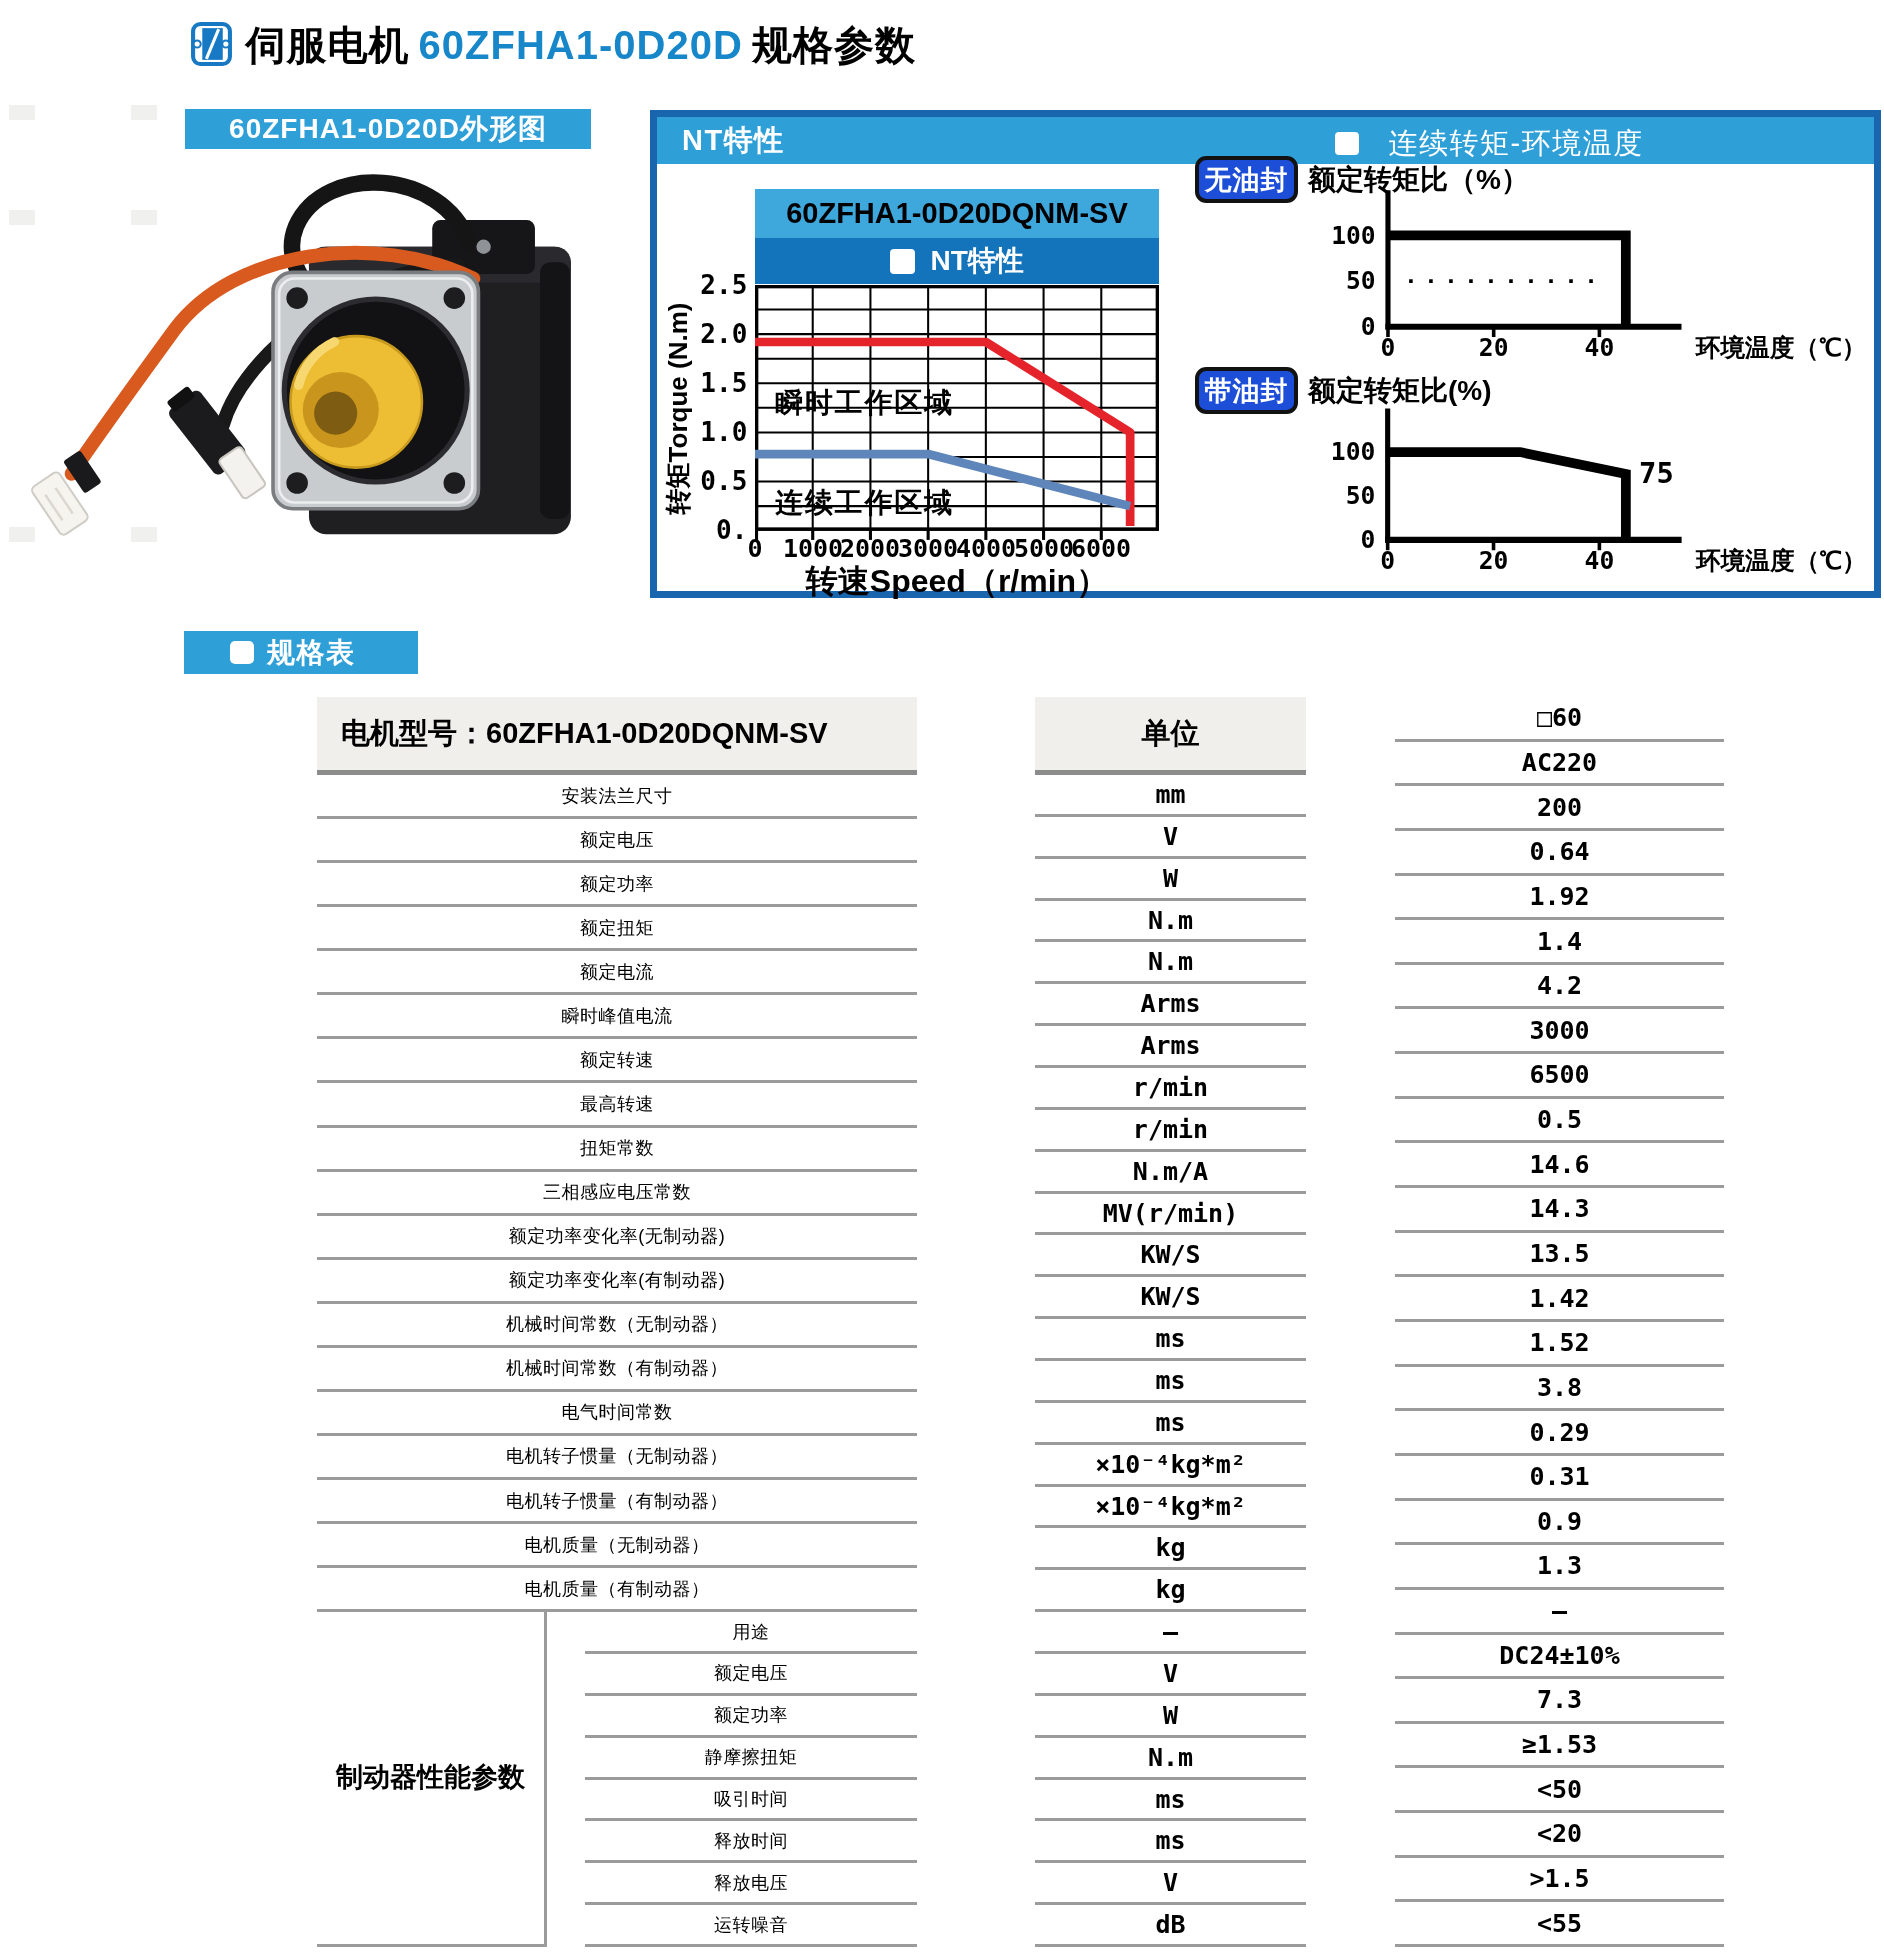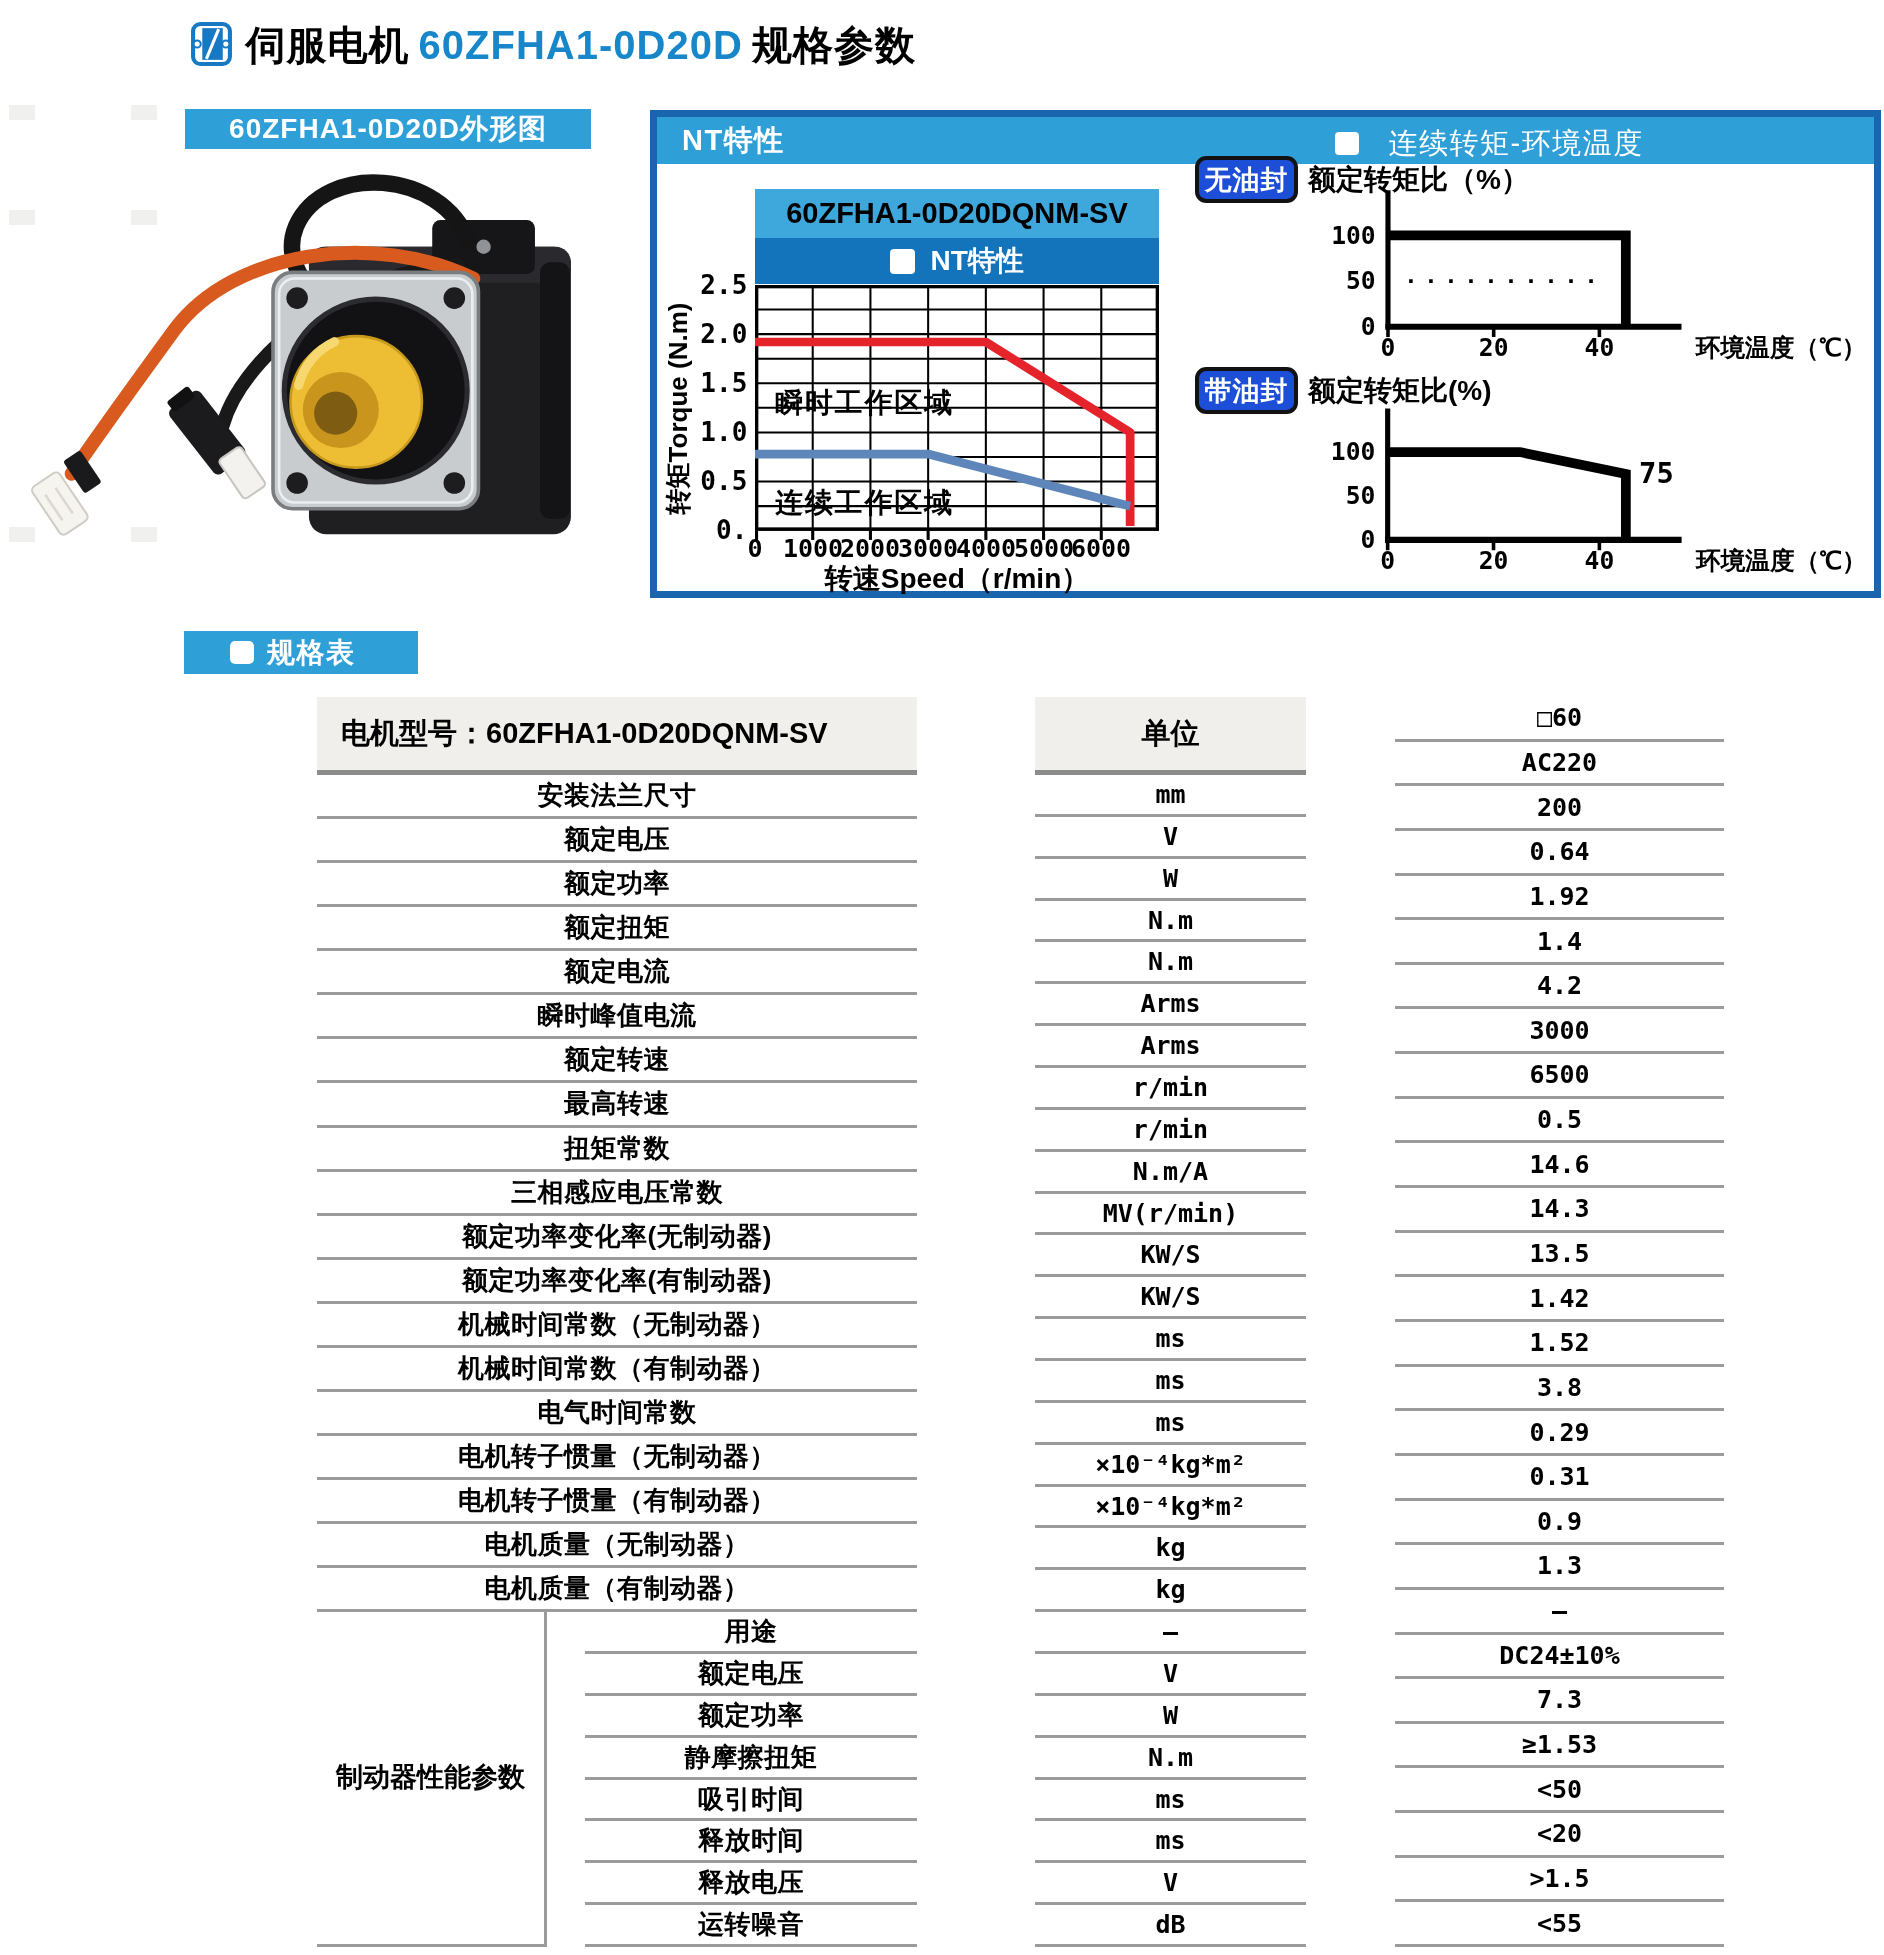--- a/index.html
+++ b/index.html
@@ -28,21 +28,21 @@
   #nt-title-band{left:98px;top:72px;width:404px;height:49px;background:#3ea7dc;color:#000;
     display:flex;align-items:center;justify-content:center;font-size:29px;font-weight:bold;}
   #nt-legend-band{left:98px;top:121px;width:404px;height:46px;background:#1373bb;color:#fff;
     display:flex;align-items:center;justify-content:center;gap:15.4px;font-size:28px;font-weight:bold;}
   #nt-legend-band .sq{width:25px;height:25px;}
   #nt-plot{left:98px;top:168px;}
   #nt-yticks{left:10.3px;top:0;width:80px;height:488px;}
   #nt-yticks span{position:absolute;right:0;transform:translateY(-50%);font-family:"DejaVu Sans Mono",monospace;font-size:26px;font-weight:bold;}
   #nt-xticks{left:98px;top:417px;width:404px;height:31px;}
   #nt-xticks span{position:absolute;top:0;transform:translateX(-50%);font-family:"DejaVu Sans Mono",monospace;font-size:25px;font-weight:bold;}
-  #nt-xlabel{left:98px;top:443px;width:404px;text-align:center;font-size:28px;font-weight:bold;}
+  #nt-xlabel{left:98px;top:443px;width:404px;text-align:center;font-size:32px;font-weight:bold;}
   #nt-ylabel{left:-9.2px;top:168px;width:62px;height:246px;display:flex;align-items:center;justify-content:center;}
   #nt-ylabel span{transform:rotate(-90deg);white-space:nowrap;font-size:26px;font-weight:bold;}
 
   .badge{position:absolute;background:#1d4ed8;border:4.6px solid #121212;border-radius:11.3px;color:#fff;
     display:flex;align-items:center;justify-content:center;font-size:27px;font-weight:bold;box-sizing:border-box;letter-spacing:1px;}
   #badge-a{left:538px;top:39px;width:103px;height:47px;}
   #badge-b{left:538px;top:250px;width:103px;height:47px;}
   .ratio-label{position:absolute;left:651px;height:47px;display:flex;align-items:center;font-size:28px;font-weight:bold;}
   #ratio-a{top:39px;}
   #ratio-b{top:250px;}
@@ -61,21 +61,21 @@
   .col .th{height:78px;flex:none;background:#f1efec;border-bottom:5.1px solid #8c8c8c;
     display:flex;align-items:center;justify-content:center;font-size:29px;font-weight:bold;box-sizing:border-box;}
   #col-labels{left:0;width:600px;}
   #col-labels .th{justify-content:flex-start;padding-left:24px;}
   #col-units{left:718px;width:271px;}
   #col-values{left:1078px;width:329px;}
   .rows{display:flex;flex-direction:column;}
   .rows.main{flex:20;}
   .rows.brk{flex:8;}
   .row{flex:1;display:flex;align-items:center;justify-content:center;border-bottom:3.6px solid #9b9b9b;box-sizing:border-box;}
-  .row.lbl{font-size:26px;font-weight:bold;letter-spacing:0.5px;}
+  .row.lbl{font-size:18px;font-weight:normal;letter-spacing:0.5px;}
   .row.val{font-family:"DejaVu Sans Mono",monospace;font-size:25px;font-weight:bold;}
   #brake-wrap{flex:8;display:flex;flex-direction:row;}
   #brake-group{width:230px;flex:none;border-right:3.1px solid #9b9b9b;border-bottom:3.6px solid #9b9b9b;box-sizing:border-box;
     display:flex;flex-direction:row;align-items:center;justify-content:center;font-size:27px;font-weight:bold;line-height:1.9;}
   #brake-labels{flex:1;padding-left:38px;}
 </style>
 </head>
 <body>
 
 <div id="canvas">

